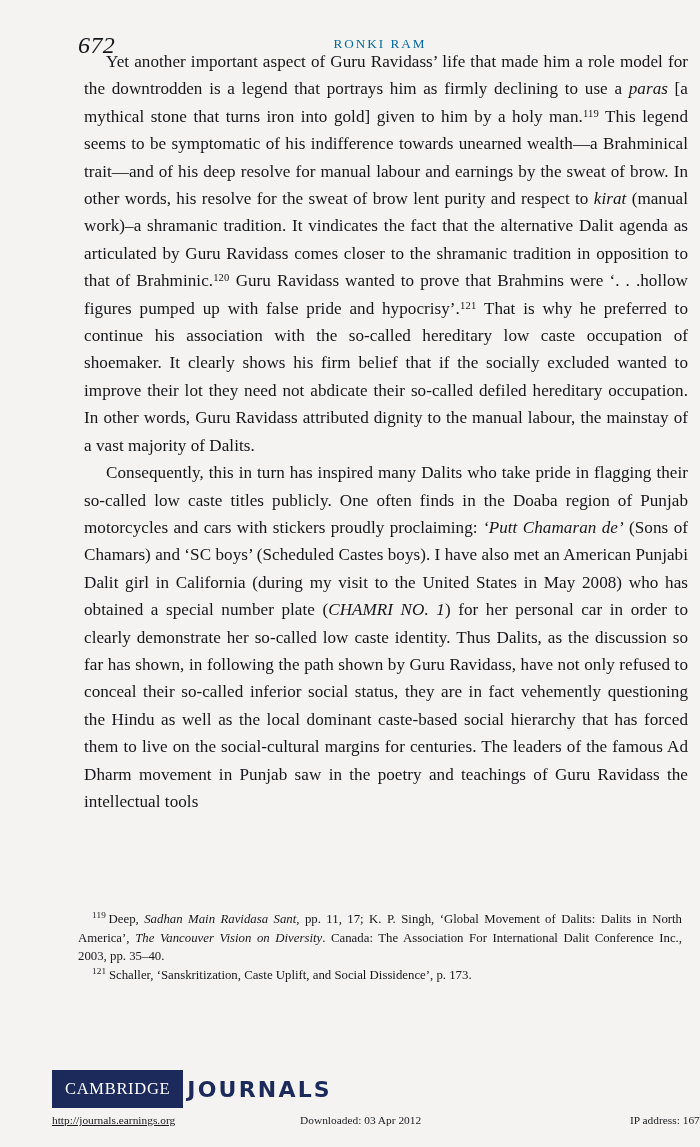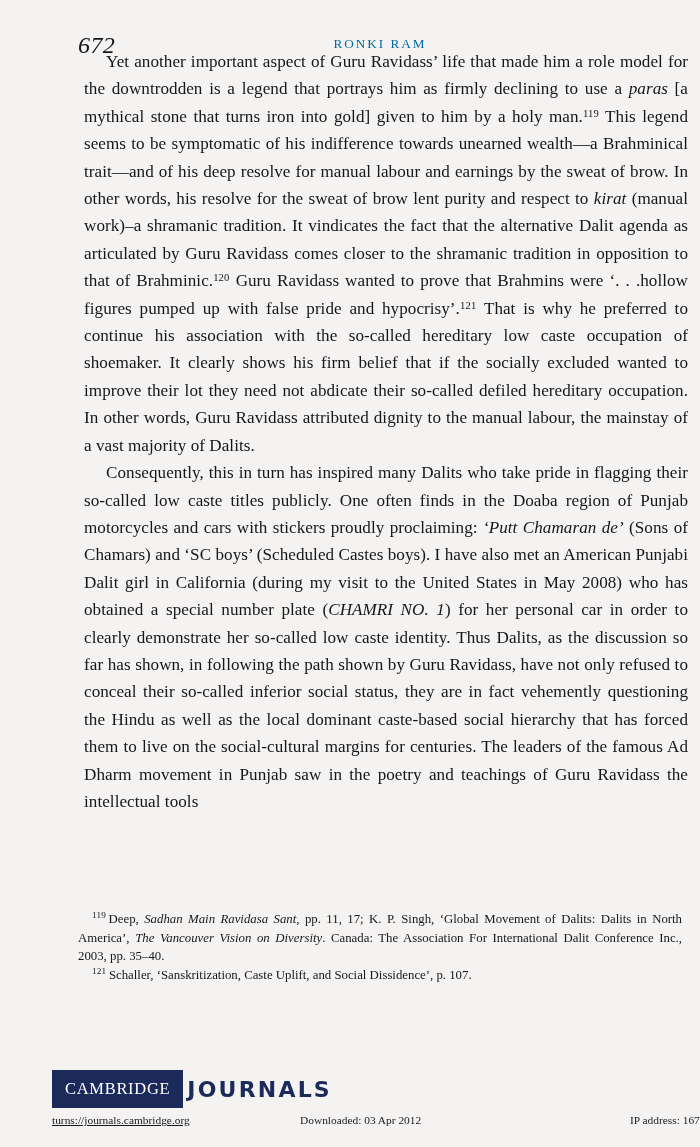--- a/index.html
+++ b/index.html
@@ -183,29 +183,29 @@
     <div class="running-head">RONKI RAM</div>
   </div>
 
   <div class="body-text" id="article-body">
       <p><span>Yet another important aspect of Guru Ravidass’ life that made him a role model for the downtrodden is a legend that portrays him as firmly declining to use a </span><span class="it">paras</span><span> [a mythical stone that turns iron into gold] given to him by a holy man.</span><sup>119</sup><span> This legend seems to be symptomatic of his indifference towards unearned wealth—a Brahminical trait—and of his deep resolve for manual labour and earnings by the sweat of brow. In other words, his resolve for the sweat of brow lent purity and respect to </span><span class="it">kirat</span><span> (manual work)–a shramanic tradition. It vindicates the fact that the alternative Dalit agenda as articulated by Guru Ravidass comes closer to the shramanic tradition in opposition to that of Brahminic.</span><sup>120</sup><span> Guru Ravidass wanted to prove that Brahmins were ‘. . .hollow figures pumped up with false pride and hypocrisy’.</span><sup>121</sup><span> That is why he preferred to continue his association with the so-called hereditary low caste occupation of shoemaker. It clearly shows his firm belief that if the socially excluded wanted to improve their lot they need not abdicate their so-called defiled hereditary occupation. In other words, Guru Ravidass attributed dignity to the manual labour, the mainstay of a vast majority of Dalits.</span></p>
       <p><span>Consequently, this in turn has inspired many Dalits who take pride in flagging their so-called low caste titles publicly. One often finds in the Doaba region of Punjab motorcycles and cars with stickers proudly proclaiming: </span><span class="it">‘Putt Chamaran de’</span><span> (Sons of Chamars) and ‘SC boys’ (Scheduled Castes boys). I have also met an American Punjabi Dalit girl in California (during my visit to the United States in May 2008) who has obtained a special number plate (</span><span class="it">CHAMRI NO. 1</span><span>) for her personal car in order to clearly demonstrate her so-called low caste identity. Thus Dalits, as the discussion so far has shown, in following the path shown by Guru Ravidass, have not only refused to conceal their so-called inferior social status, they are in fact vehemently questioning the Hindu as well as the local dominant caste-based social hierarchy that has forced them to live on the social-cultural margins for centuries. The leaders of the famous Ad Dharm movement in Punjab saw in the poetry and teachings of Guru Ravidass the intellectual tools</span></p>
     </div>
 
   <div class="footnotes" id="footnotes-section">
       <p class="fn"><sup>119</sup><span>Deep, </span><span class="it">Sadhan Main Ravidasa Sant</span><span>, pp. 11, 17; K. P. Singh, ‘Global Movement of Dalits: Dalits in North America’, </span><span class="it">The Vancouver Vision on Diversity</span><span>. Canada: The Association For International Dalit Conference Inc., 2003, pp. 35–40.</span></p>
-      <p class="fn"><sup>121</sup><span>Schaller, ‘Sanskritization, Caste Uplift, and Social Dissidence’, p. 107.</span></p>
+      <p class="fn"><sup>121</sup><span>Schaller, ‘Sanskritization, Caste Uplift, and Social Dissidence’, p. 173.</span></p>
     </div>
 
   <div class="logo-row">
     <div class="cambridge-box">
       <span class="cambridge-word">Cambridge</span>
     </div>
     <span class="journals-word">JOURNALS</span>
   </div>
 
   <div class="meta-bar">
-    <a class="meta-url" href="#">turns://journals.cambridge.org</a>
+    <a class="meta-url" href="#">http://journals.earnings.org</a>
     <span class="meta-downloaded">Downloaded: 03 Apr 2012</span>
     <span class="meta-ip">IP address: 167</span>
   </div>
 
 </div>
 
 </body></html>

